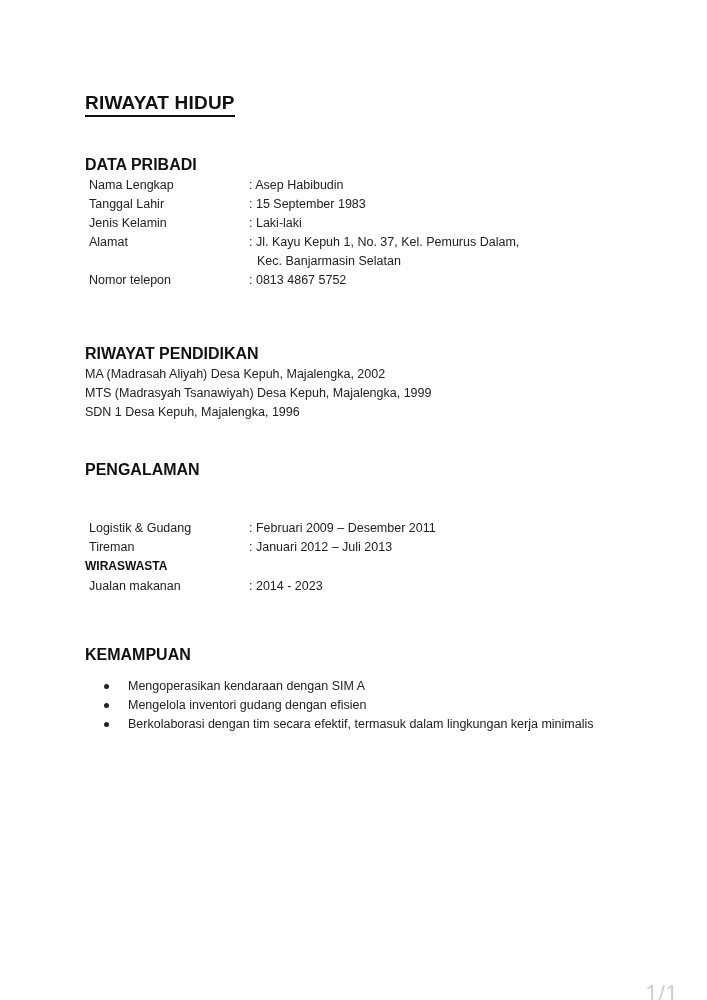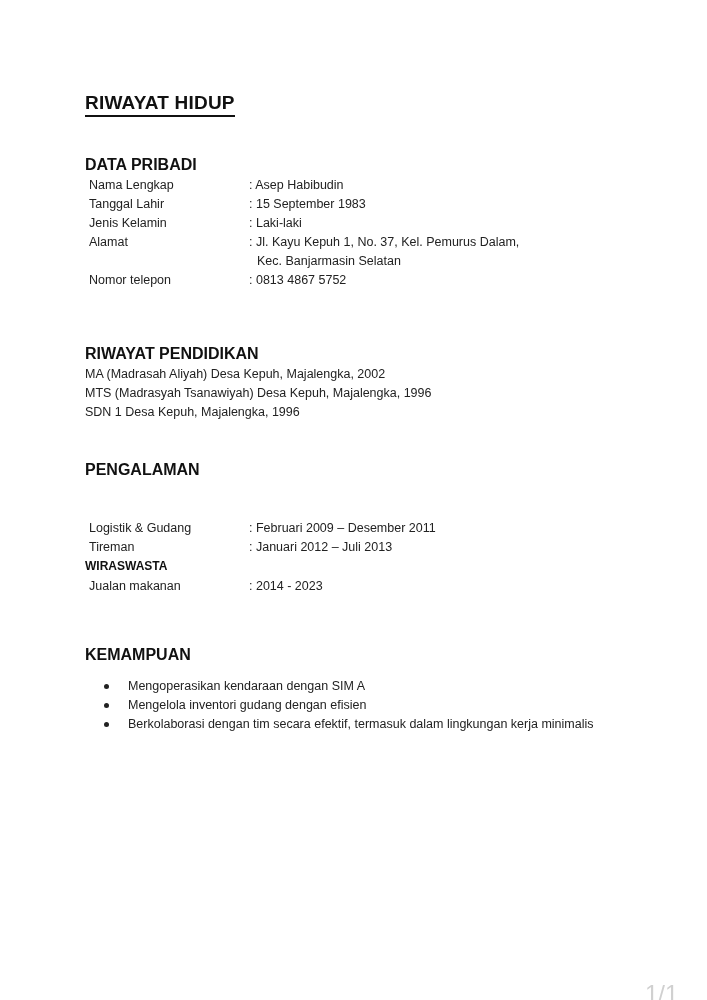--- a/index.html
+++ b/index.html
@@ -51,21 +51,21 @@
   <div class="row" style="top:253px">
     <span class="value" style="left:136px">  Kec. Banjarmasin Selatan</span>
   </div>
   <div class="row" style="top:272px">
     <span class="label">Nomor telepon</span>
     <span class="value">: 0813 4867 5752</span>
   </div>
 
   <div class="section-head" style="top:346px">RIWAYAT PENDIDIKAN</div>
   <div class="plain" style="top:366px">MA (Madrasah Aliyah) Desa Kepuh, Majalengka, 2002</div>
-  <div class="plain" style="top:385px">MTS (Madrasyah Tsanawiyah) Desa Kepuh, Majalengka, 1996</div>
+  <div class="plain" style="top:385px">MTS (Madrasyah Tsanawiyah) Desa Kepuh, Majalengka, 1999</div>
   <div class="plain" style="top:404px">SDN 1 Desa Kepuh, Majalengka, 1996</div>
 
   <div class="section-head" style="top:462px">PENGALAMAN</div>
   <div class="row" style="top:520px">
     <span class="label">Logistik &amp; Gudang</span>
     <span class="value">: Februari 2009 – Desember 2011</span>
   </div>
   <div class="row" style="top:539px">
     <span class="label">Tireman</span>
     <span class="value">: Januari 2012 – Juli 2013</span>

